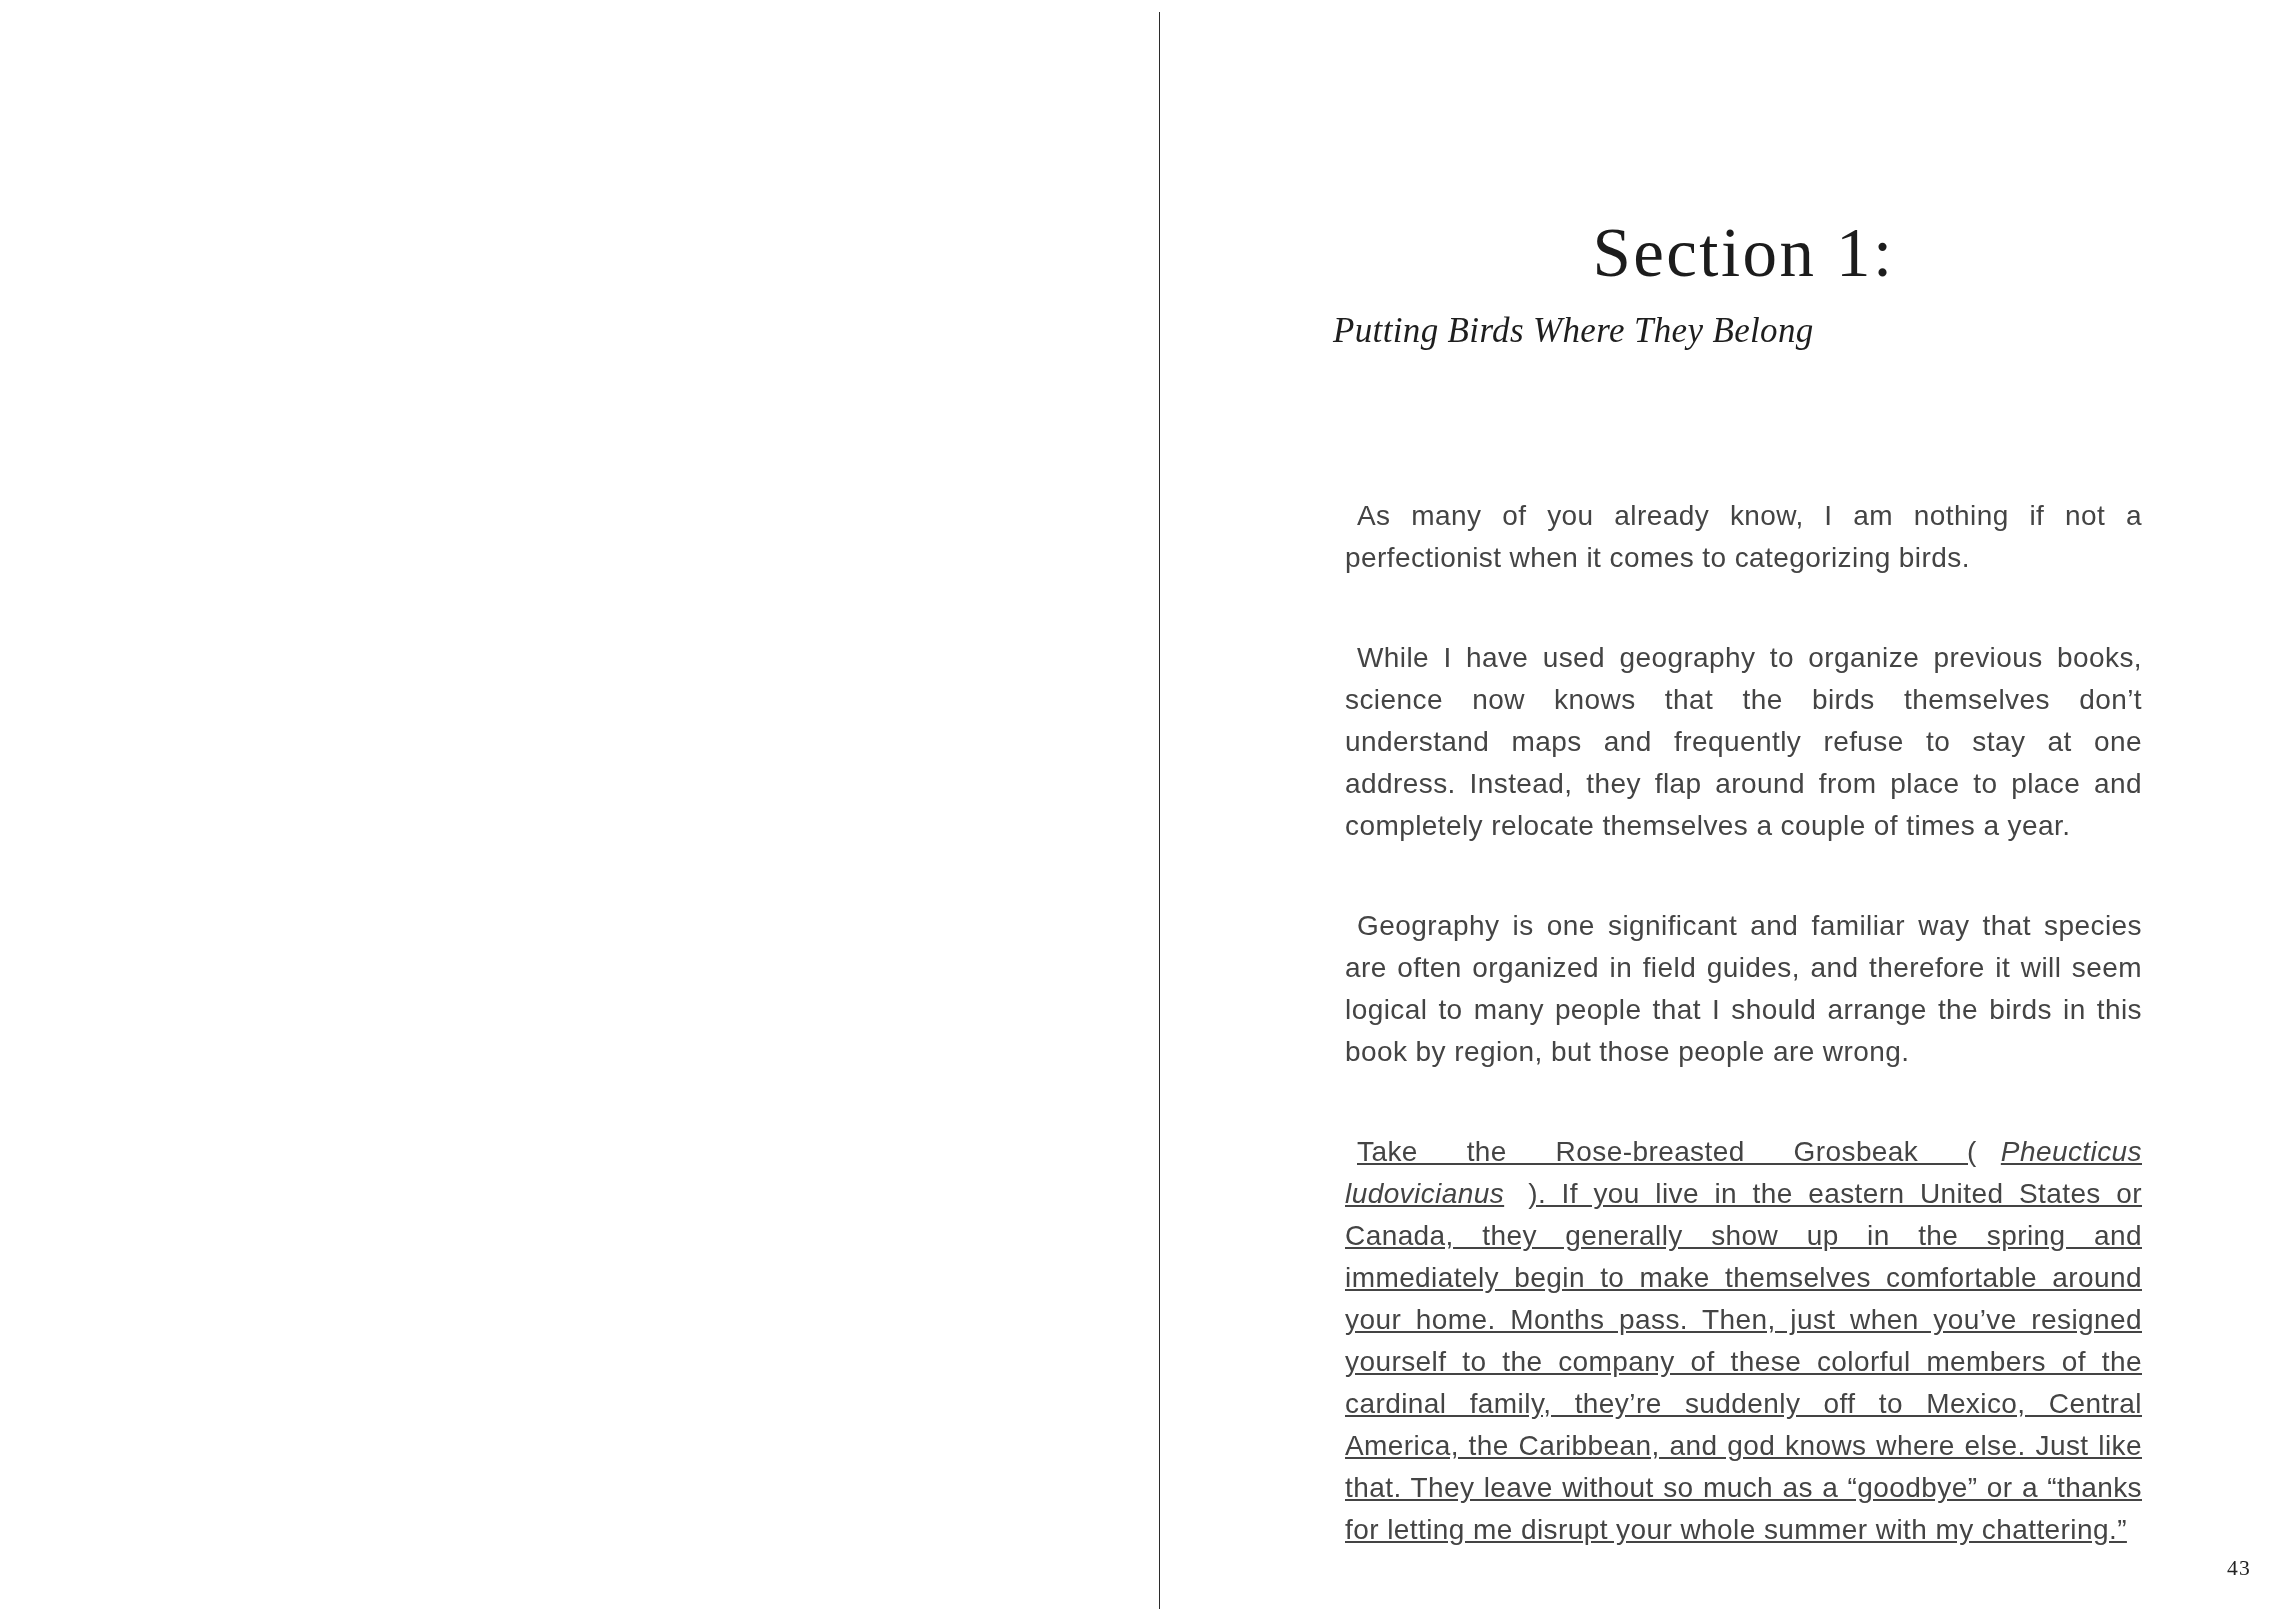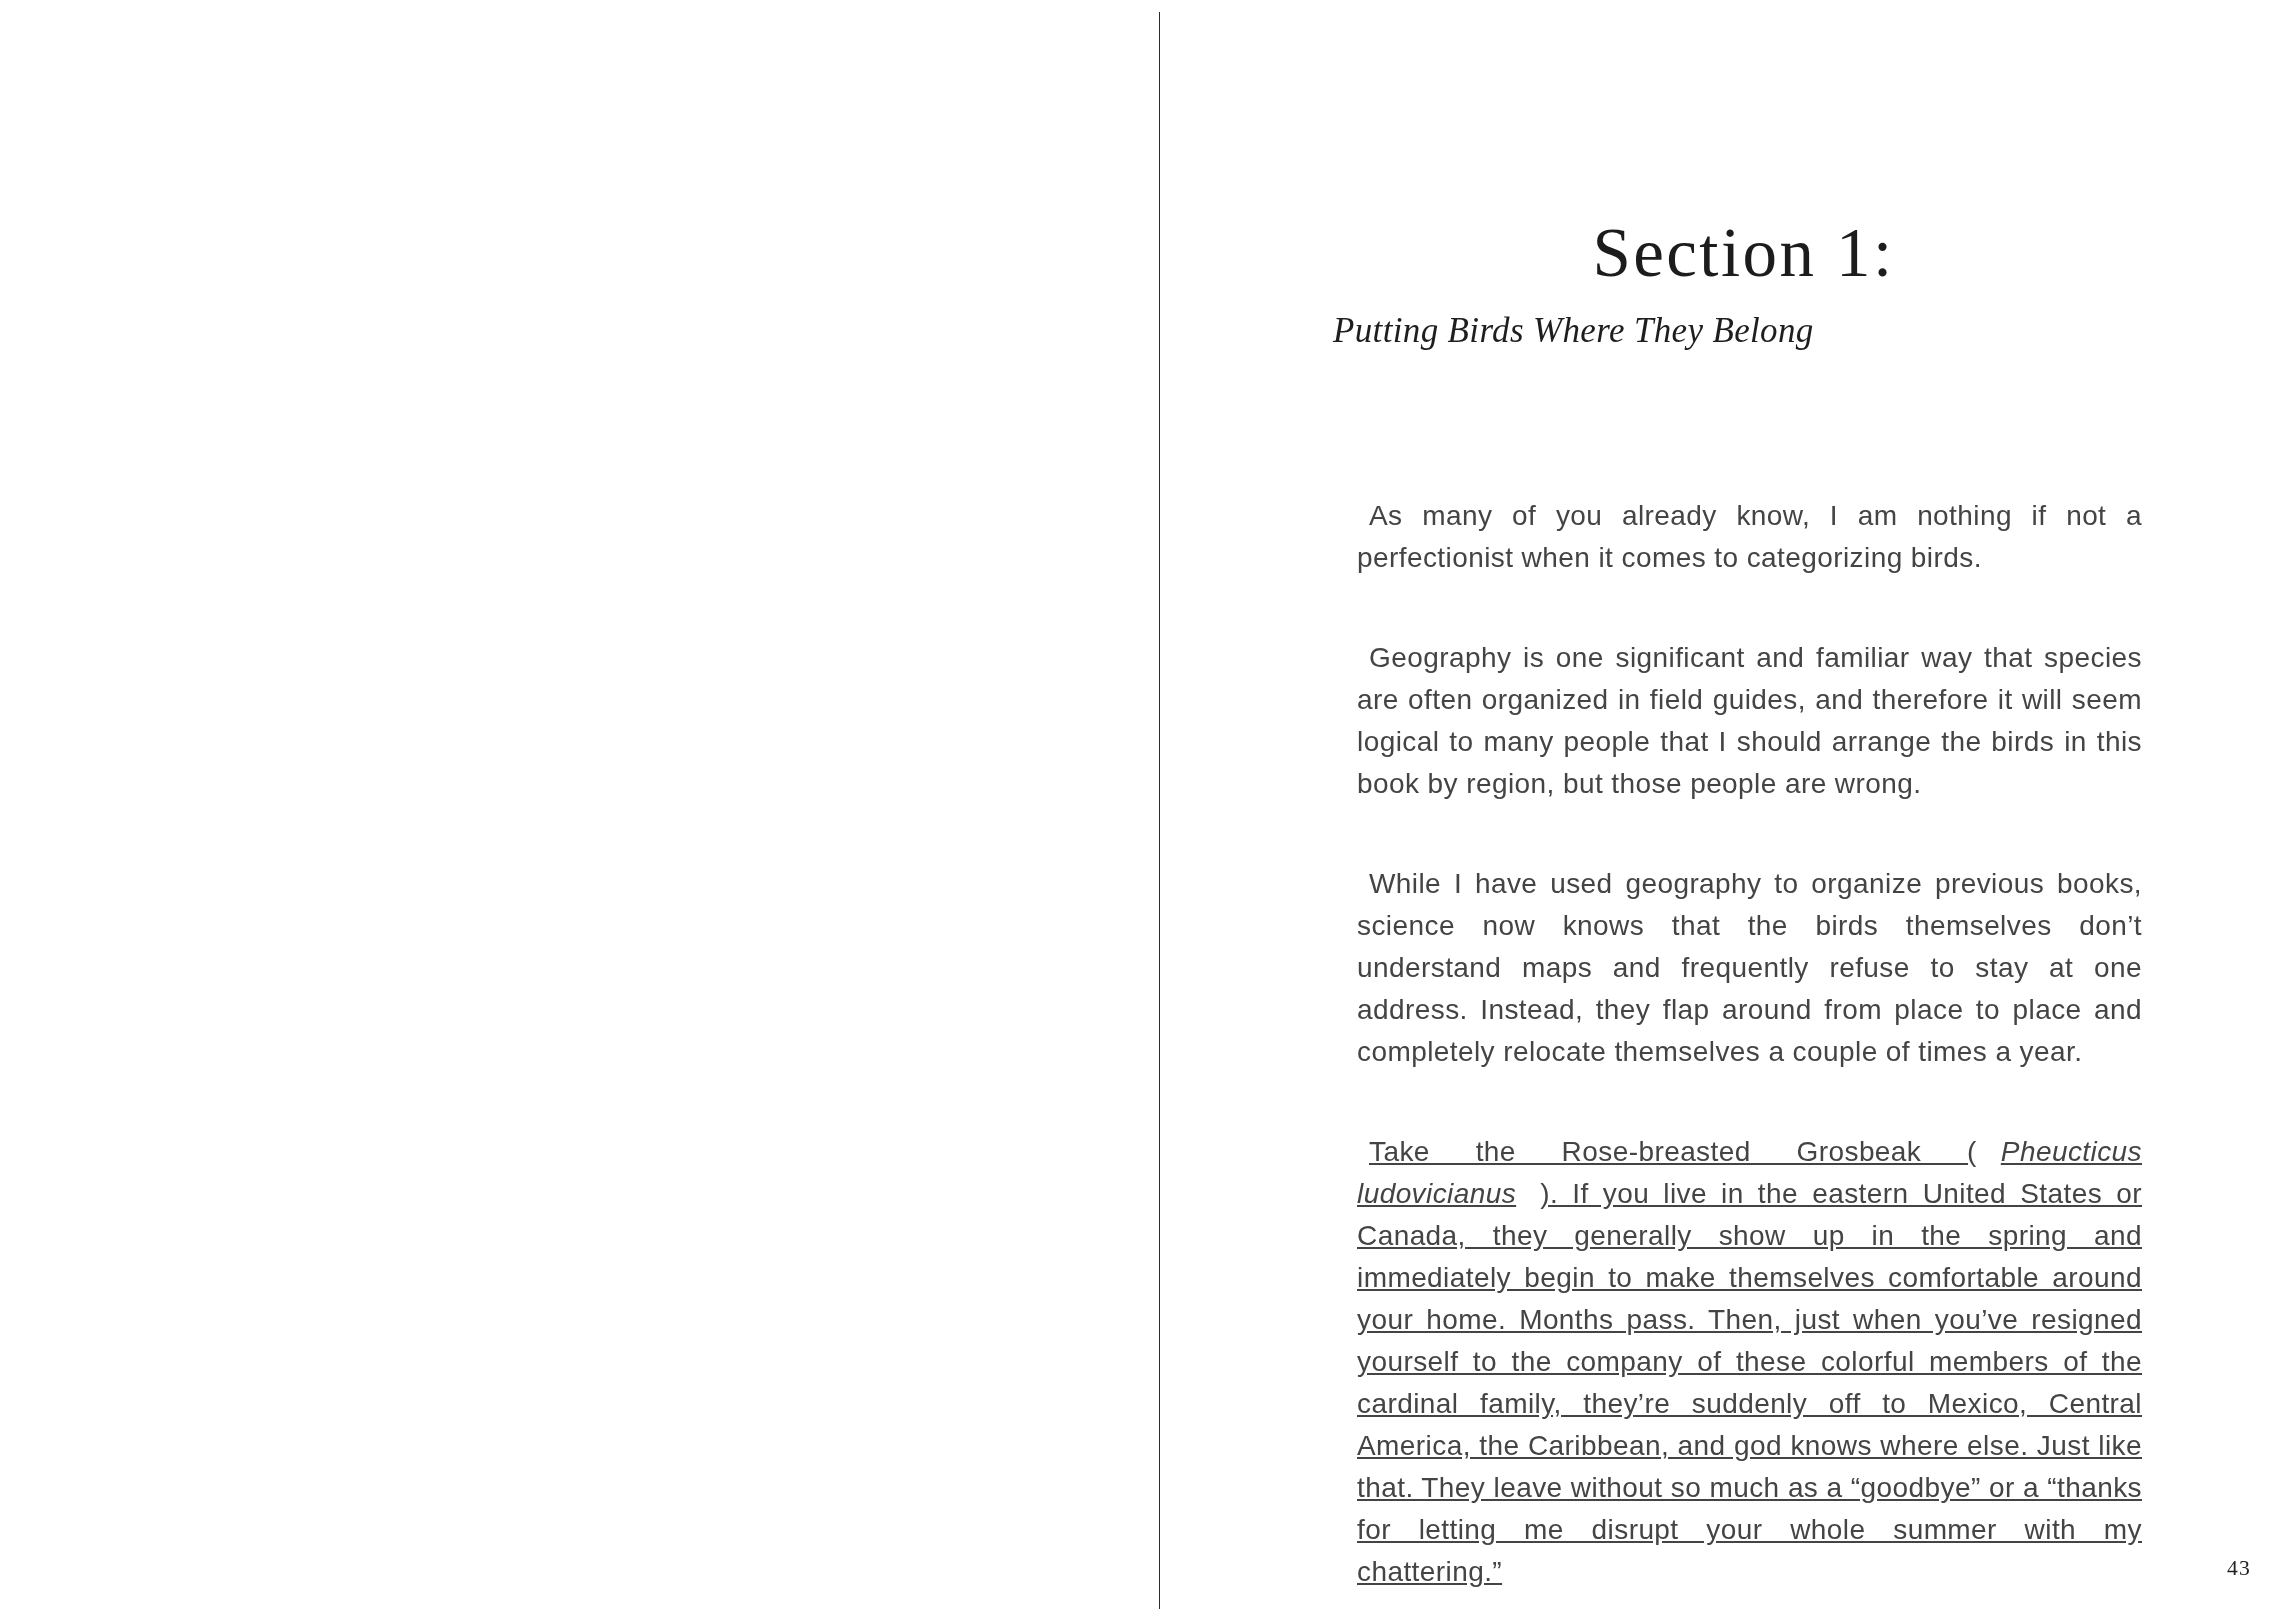--- a/index.html
+++ b/index.html
@@ -69,21 +69,21 @@
     width: 845px;
     font-family: "Liberation Sans", sans-serif;
     font-weight: 300;
     font-size: 28px;
     line-height: 42px;
     letter-spacing: 0.015em;
     color: #444444;
     text-align: justify;
     text-justify: inter-word;
   }
-  .body-text p { margin: 0 0 34px 12px; }
+  .body-text p { margin: 0 0 34px 0; }
   .body-text p:last-child { margin-bottom: 0; text-decoration: underline; }
   .species { font-style: italic; }
 
   .pagenum {
     position: absolute;
     left: 1055px;          
     top: 1532px;
     width: 49px;
     text-align: left;
     font-family: "Liberation Serif", "DejaVu Serif", serif;
@@ -103,23 +103,23 @@
 
   <div class="page-right">
 
     <h1 class="title">Section 1:</h1>
 
     <h2 class="subtitle">Putting Birds Where They Belong</h2>
 
     <div class="body-text">
       <p><span>As many of you already know, I am nothing if not a perfectionist when it comes to categorizing birds.</span></p>
 
+      <p><span>While I have used geography to organize previous books, science now knows that the birds themselves don’t understand maps and frequently refuse to stay at one address. Instead, they flap around from place to place and completely relocate themselves a couple of times a year.</span></p>
+
       <p><span>Geography is one significant and familiar way that species are often organized in field guides, and therefore it will seem logical to many people that I should arrange the birds in this book by region, but those people are wrong.</span></p>
-
-      <p><span>While I have used geography to organize previous books, science now knows that the birds themselves don’t understand maps and frequently refuse to stay at one address. Instead, they flap around from place to place and completely relocate themselves a couple of times a year.</span></p>
 
       <p><span>Take the Rose-breasted Grosbeak (</span><em class="species">Pheucticus ludovicianus</em><span>). If you live in the eastern United States or Canada, they generally show up in the spring and immediately begin to make themselves comfortable around your home. Months pass. Then, just when you’ve resigned yourself to the company of these colorful members of the cardinal family, they’re suddenly off to Mexico, Central America, the Caribbean, and god knows where else. Just like that. They leave without so much as a “goodbye” or a “thanks for letting me disrupt your whole summer with my chattering.”</span></p>
     </div>
 
     <div class="pagenum">43</div>
 
   </div>
 </div>
 
 

